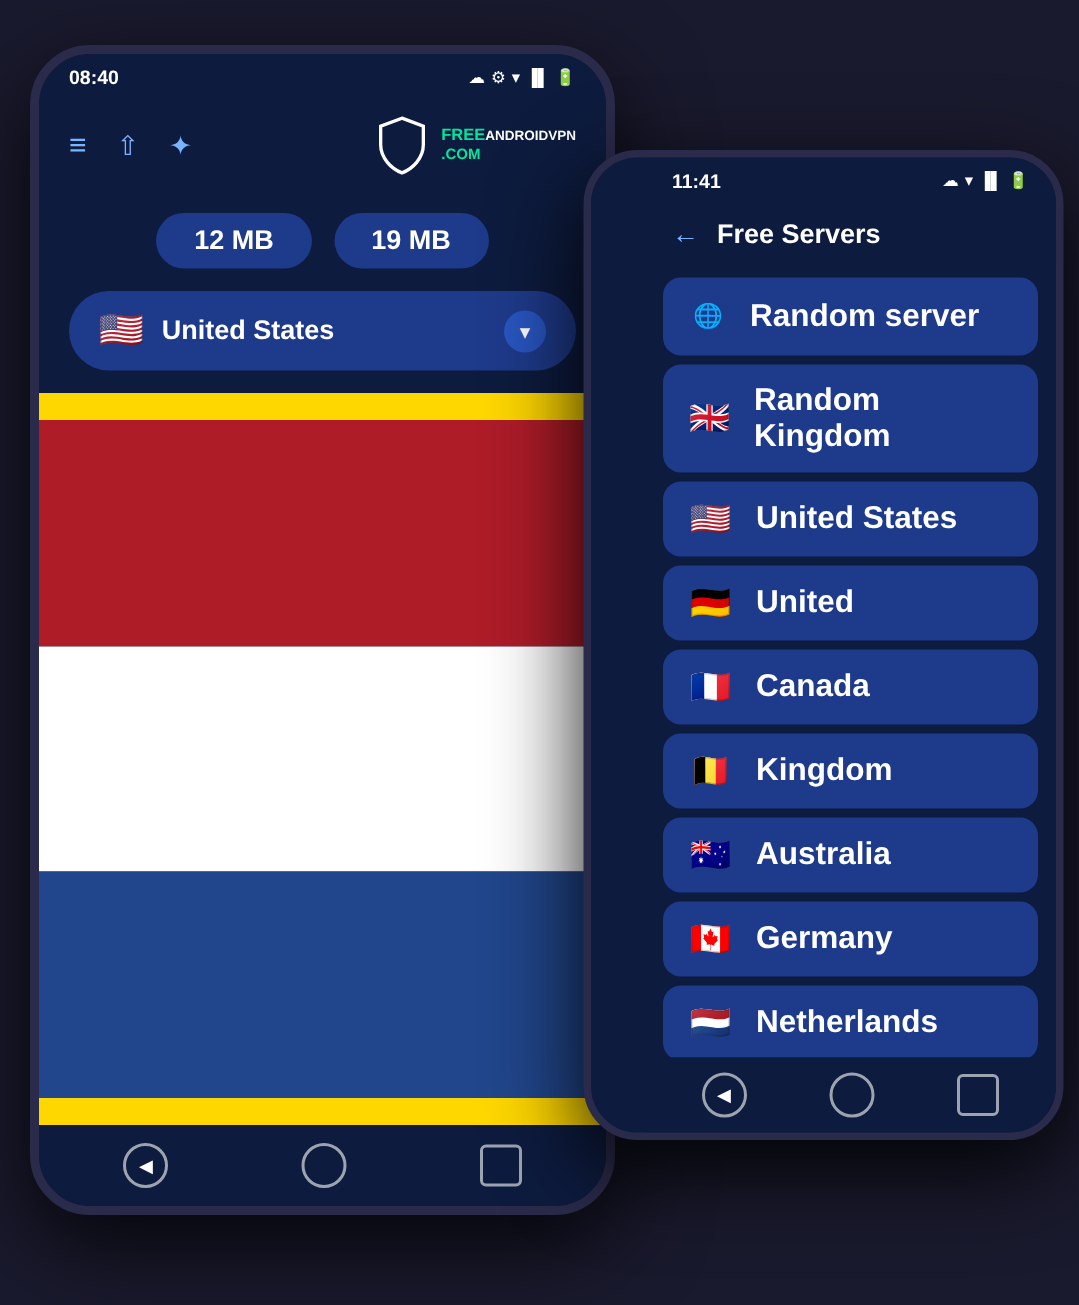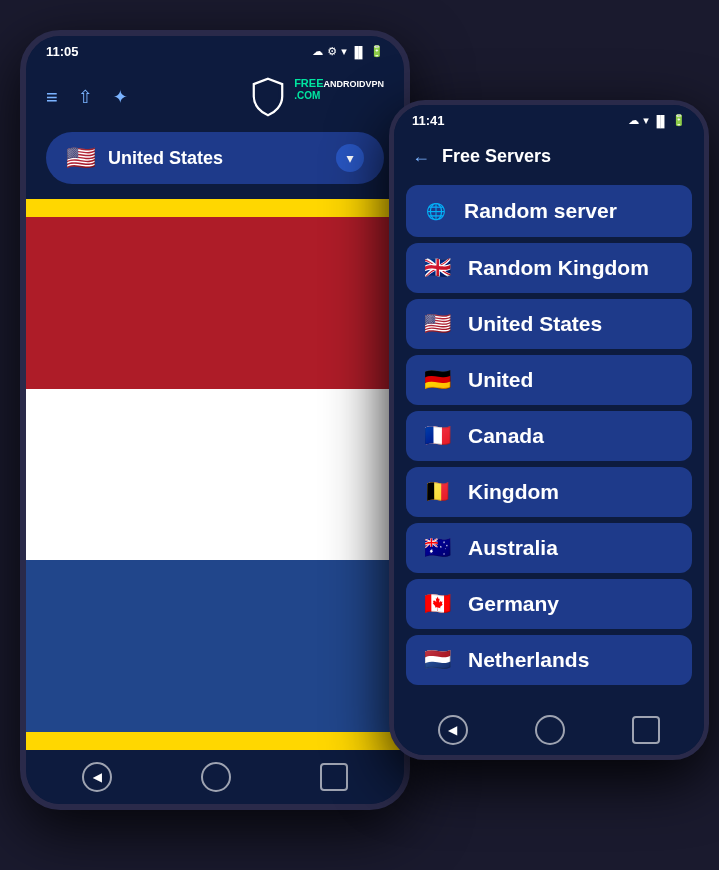--- a/index.html
+++ b/index.html
@@ -75,21 +75,21 @@
       gap: 20px;
       align-items: center;
     }
     .nav-icon {
       color: #7ab3ff;
       font-size: 20px;
       cursor: pointer;
     }
     .brand-logo {
       display: flex;
-      align-items: flex-start;
+      align-items: center;
       gap: 6px;
     }
     .shield-icon {
       width: 40px;
       height: 40px;
     }
     .brand-text {
       color: white;
       font-size: 11px;
       font-weight: bold;
@@ -233,20 +233,21 @@
       z-index: 2;
     }
 
     .phone2-inner {
       width: 100%;
       height: 100%;
       border-radius: 5px;
       overflow: hidden;
       display: flex;
       flex-direction: column;
+      padding-left: 36px;
     }
 
     .status-bar2 {
       display: flex;
       align-items: center;
       justify-content: space-between;
       padding: 8px 18px;
       background: #0d1b3e;
     }
 
@@ -316,21 +317,21 @@
       background: #0d1b3e;
     }
   </style>
 </head>
 <body>
 
 <div class="phone1">
   <div class="phone1-inner">
 
     <div class="status-bar">
-      <span class="status-time">11:05</span>
+      <span class="status-time">08:40</span>
       <div class="status-icons">
         <span>☁</span>
         <span>⚙</span>
         <span>▾</span>
         <span>▐▌</span>
         <span>🔋</span>
       </div>
     </div>
 
     <div class="top-nav">
@@ -344,20 +345,24 @@
           <path d="M20 2 L36 8 L36 22 C36 32 28 40 20 43 C12 40 4 32 4 22 L4 8 Z" fill="none" stroke="white" stroke-width="2.5"></path>
           <path d="M20 6 L32 11 L32 22 C32 30 26 37 20 40 C14 37 8 30 8 22 L8 11 Z" fill="#0d1b3e"></path>
         </svg>
         <div class="brand-text">
           <div><span style="color:#00e5a0">FREE</span><span style="font-size:9px;">ANDROIDVPN</span></div>
           <div style="color:#00e5a0;font-size:10px;">.COM</div>
         </div>
       </div>
     </div>
 
+    <div class="data-stats">
+      <div class="data-pill">12 MB</div>
+      <div class="data-pill">19 MB</div>
+    </div>
 
 
     <div class="country-selector">
       <span class="flag-emoji">🇺🇸</span>
       <span class="country-name">United States</span>
       <div class="chevron-down">▾</div>
     </div>
 
     <div style="height: 18px; background: rgb(255, 215, 0);"></div>
       <div class="flag-display">

